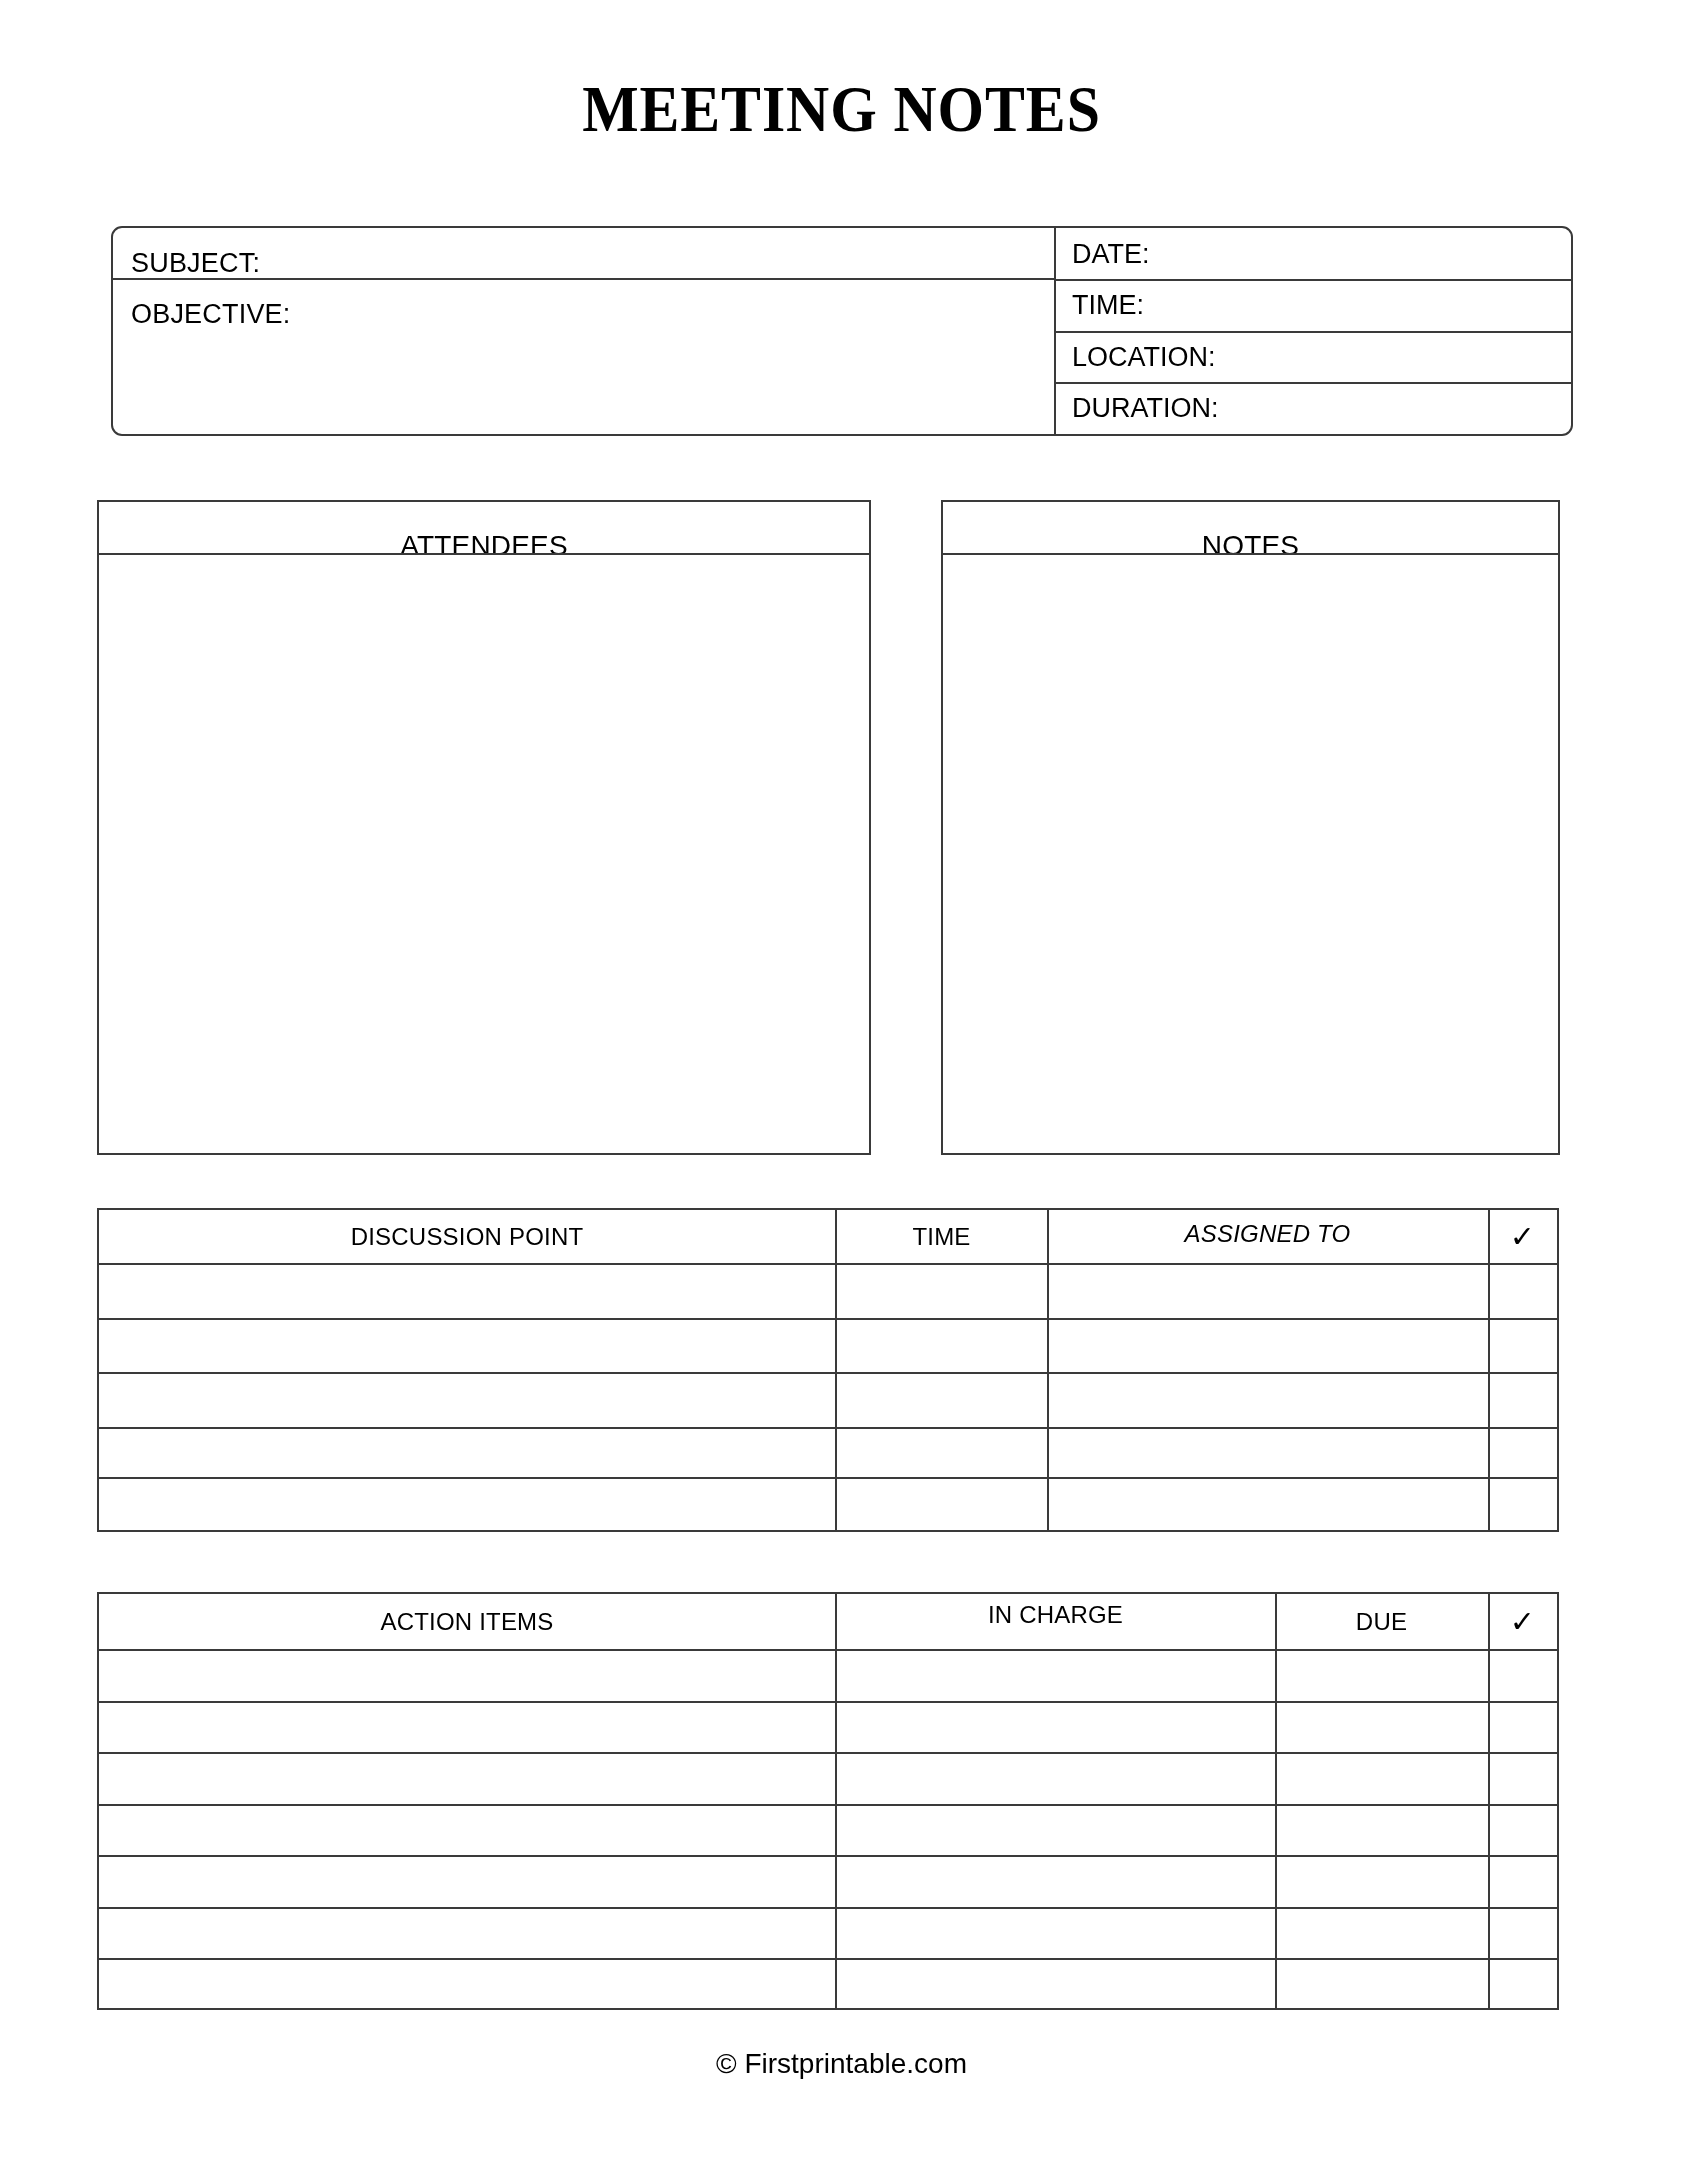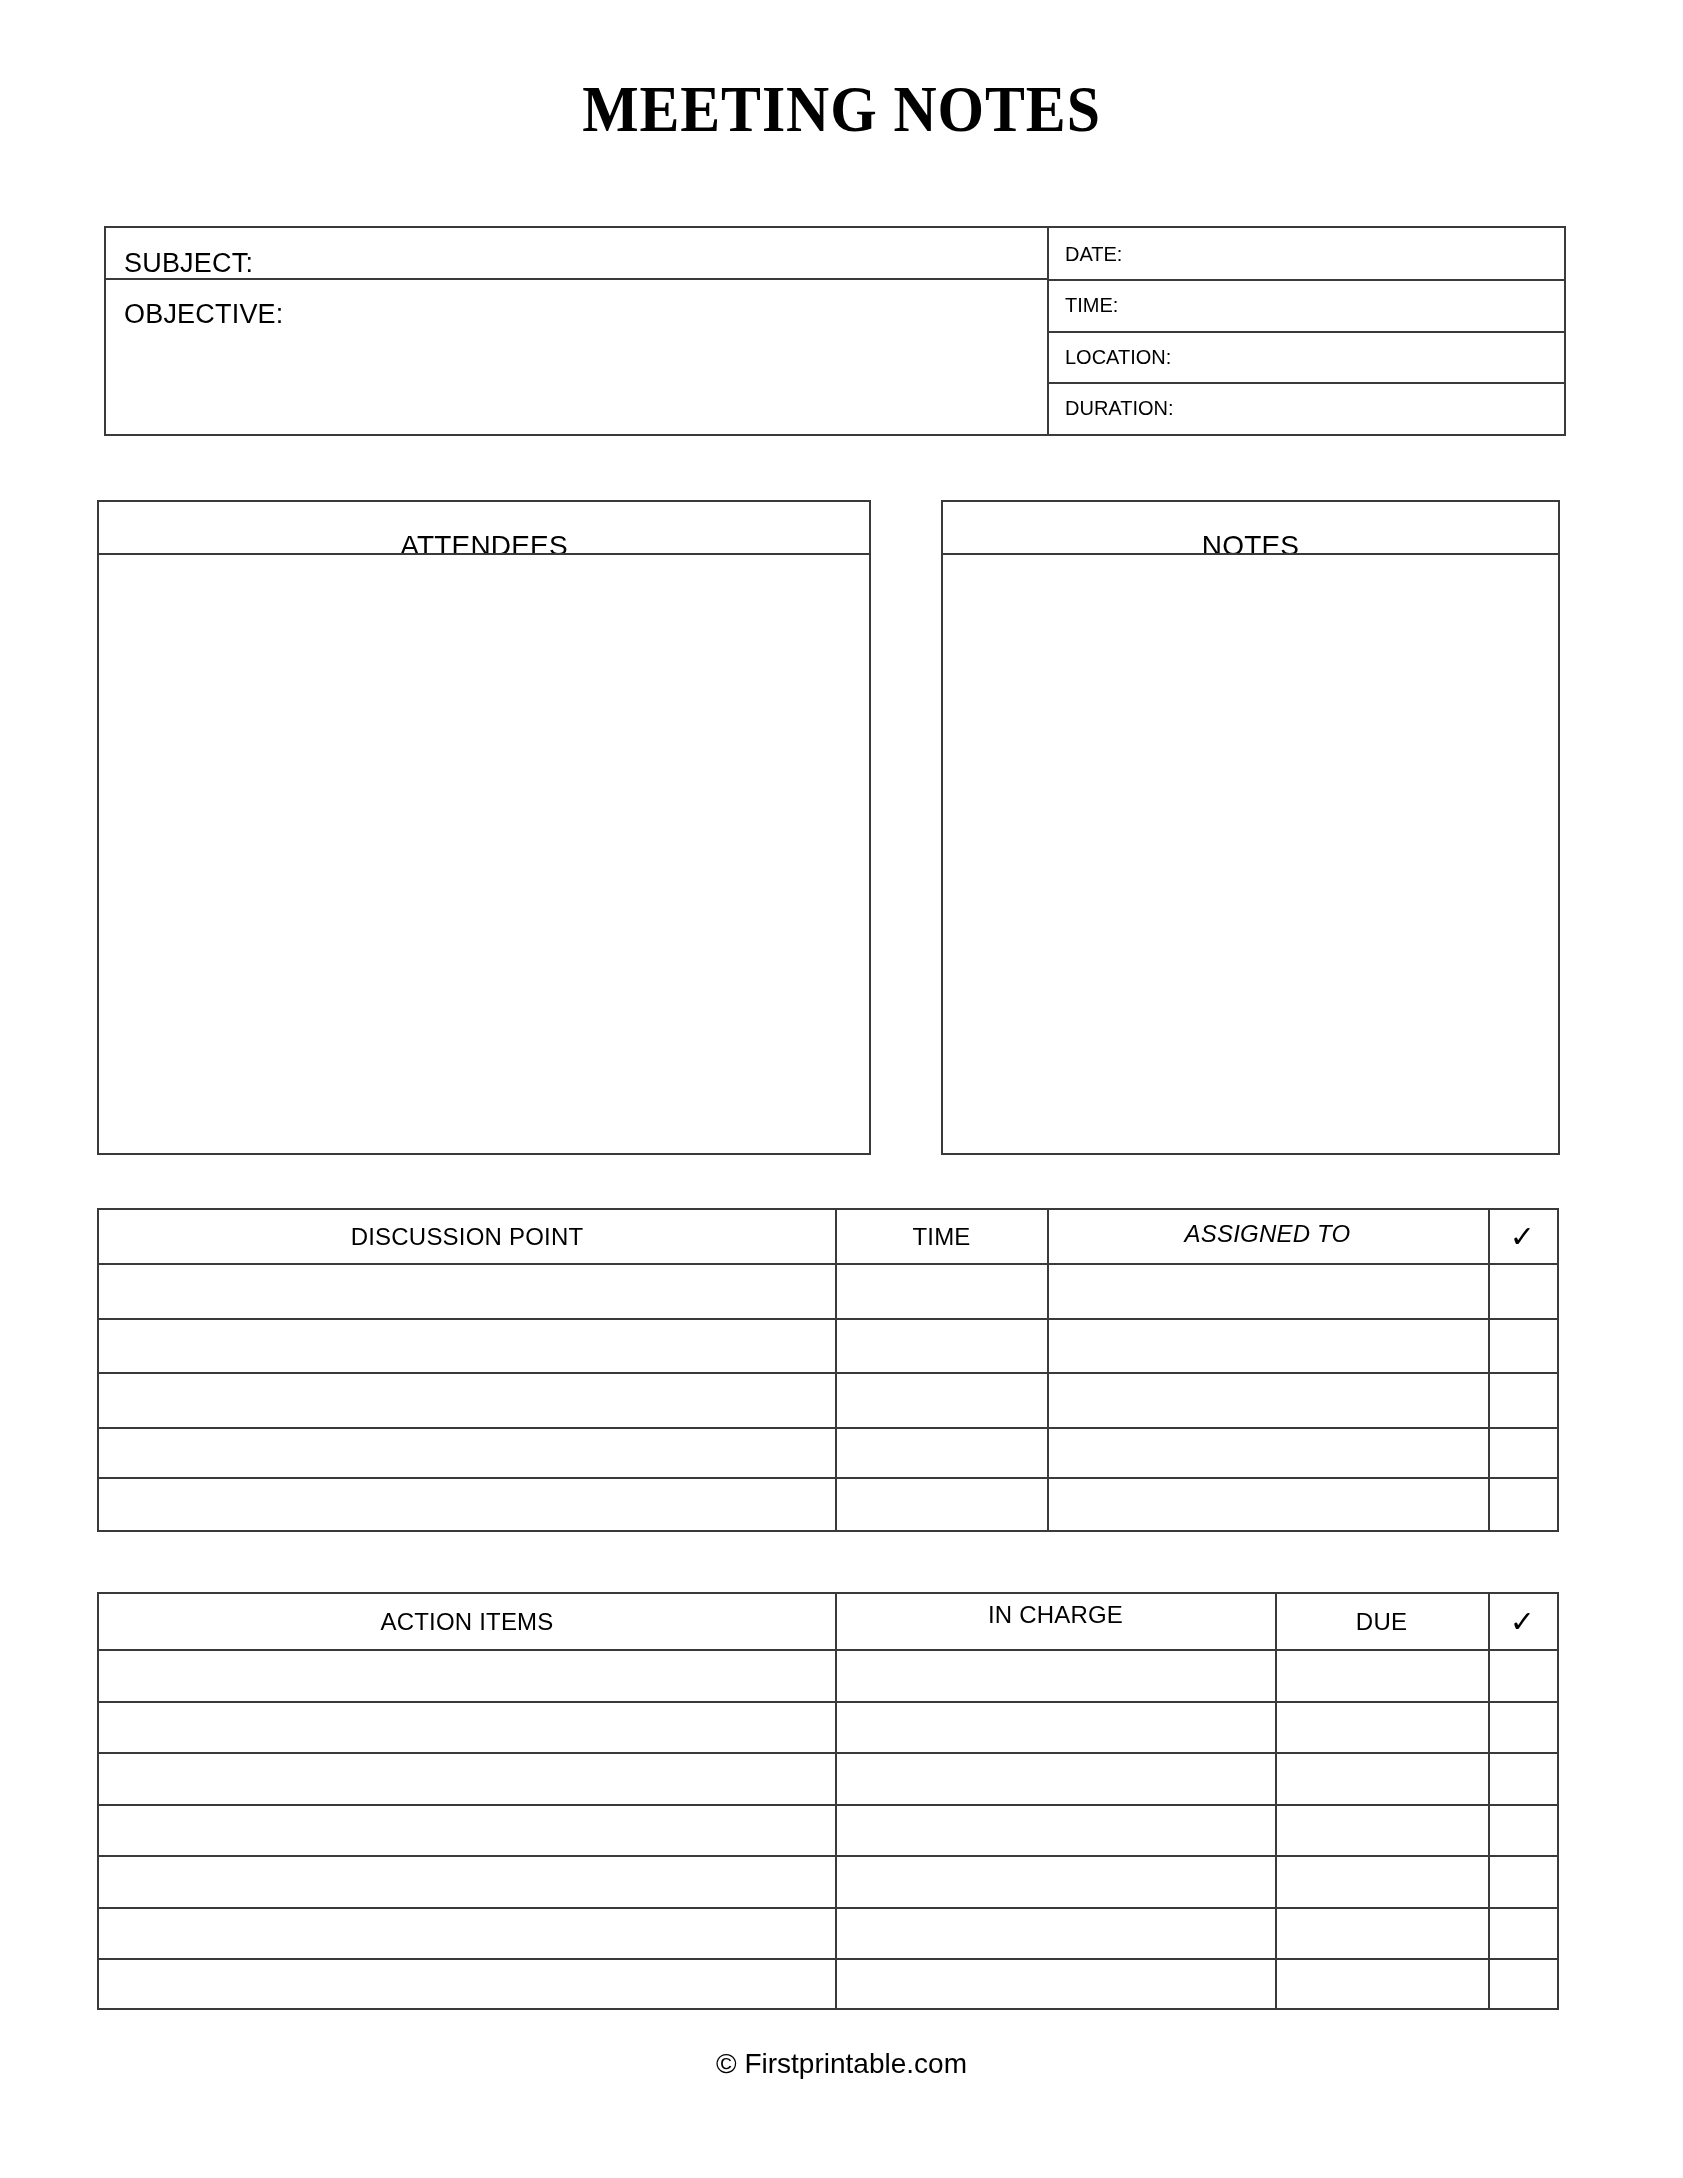--- a/index.html
+++ b/index.html
@@ -74,24 +74,25 @@
     right: 0;
     text-align: center;
     font-size: 28px;
     line-height: 32px;
     letter-spacing: 0.2px;
     white-space: nowrap;
   }
 
   
   #header-table {
-    left: 104px;
+    left: 111px;
     top: 226px;
     width: 1462px;
     height: 210px;
+    border-radius: 11px;
   }
   #header-left-col {
     position: absolute;
     left: 0;
     top: 0;
     width: 941px;
     height: 100%;
   }
   #subject-label  { left: 18px; top: 20px; }
   #objective-label{ left: 18px; top: 71px; }
@@ -107,21 +108,21 @@
     position: absolute;
     left: 0;
     right: 0;
     box-sizing: border-box;
   }
   .hdr-right-cell > span {
     position: absolute;
     left: 18px;
     top: 50%;
     transform: translateY(-50%);
-    font-size: 20px;
+    font-size: 27px;
     line-height: 30px;
     white-space: nowrap;
   }
 
   
   #attendees-box {
     left: 97px;
     top: 500px;
     width: 774px;
     height: 655px;

